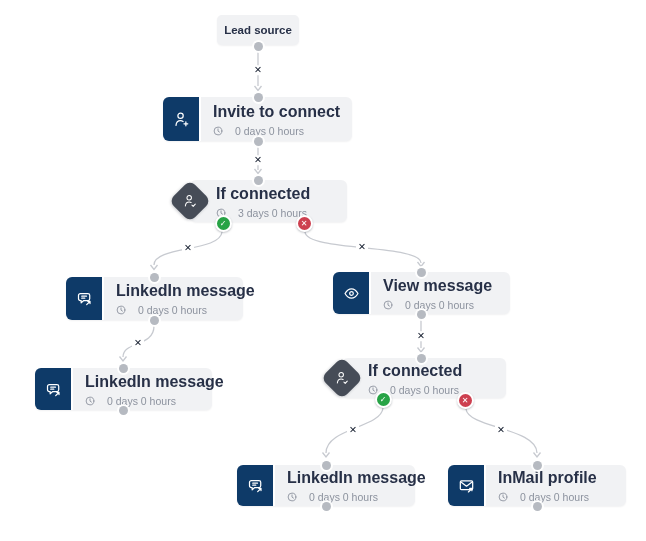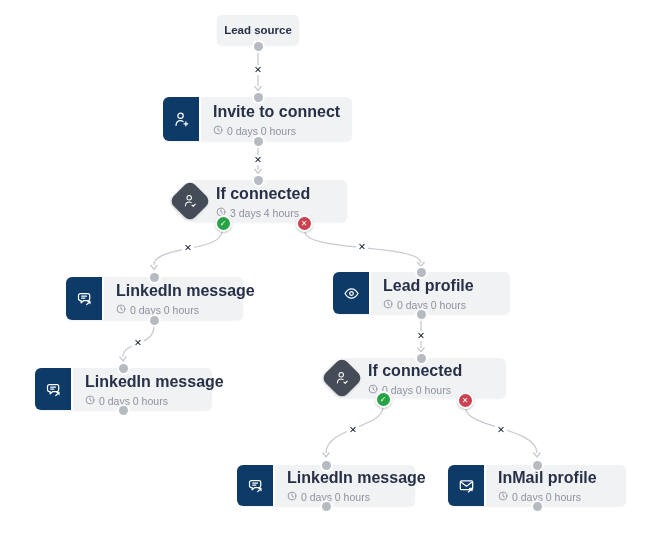--- a/index.html
+++ b/index.html
@@ -21,21 +21,21 @@
   .connector-layer{position:absolute;left:0;top:0;z-index:0;pointer-events:none}
   .connector-layer path, .connector-layer polyline{fill:none;stroke:var(--line);stroke-width:1.3}
 
   .node{position:absolute;z-index:1;display:flex;align-items:stretch;background:var(--node-bg);
         border-radius:6px;box-shadow:0 1px 2px rgba(16,24,40,.06)}
   .icon-panel{width:38px;flex:0 0 38px;background:var(--icon-bg);border-radius:6px 0 0 6px;
         border-right:2px solid #fff;display:flex;align-items:center;justify-content:center}
   .icon-panel svg{stroke:#fff;fill:none;stroke-width:1.3;stroke-linecap:round;stroke-linejoin:round}
   .node-body{display:flex;flex-direction:column;justify-content:center;padding:5px 12px}
   .node-title{font-size:16px;font-weight:600;color:var(--title);line-height:1.25;white-space:nowrap}
-  .node-delay{display:flex;align-items:flex-start;gap:4px;margin-top:3px;font-size:10.5px;color:var(--subtitle);white-space:nowrap}
+  .node-delay{display:flex;align-items:center;gap:12px;margin-top:3px;font-size:10.5px;color:var(--subtitle);white-space:nowrap}
   .node-delay svg{stroke:var(--subtitle);fill:none;stroke-width:.9;stroke-linecap:round;stroke-linejoin:round}
 
   .simple-node{z-index:1;position:absolute;display:flex;align-items:center;justify-content:center;
         background:var(--node-bg);border-radius:5px;font-size:11.5px;font-weight:600;color:var(--title);
         box-shadow:0 1px 2px rgba(16,24,40,.06)}
 
   .diamond-node .node-body{padding-left:26px}
   .diamond{position:absolute;left:-15px;top:50%;width:30px;height:30px;margin-top:-15px;
         background:var(--diamond-bg);border-radius:7px;transform:rotate(45deg);z-index:2;
         display:flex;align-items:center;justify-content:center;box-shadow:0 1px 3px rgba(16,24,40,.25)}
@@ -114,21 +114,21 @@
         </svg>
       </span>
     </div>
     <div class="node-body">
       <div class="node-title">If connected</div>
       <div class="node-delay">
         <svg width="10" height="10" viewBox="0 0 10 10">
           <circle cx="5" cy="5" r="3.9"></circle>
             <path d="M5 2.9V5.1l1.5 1"></path>
         </svg>
-        <span>3 days 4 hours</span>
+        <span>3 days 0 hours</span>
       </div>
     </div>
   </div>
 
   <div class="node" style="left:66px;top:277px;width:177px;height:43px">
     <div class="icon-panel">
       <svg width="19" height="19" viewBox="0 0 20 20">
         <path d="M5.6 4.8h8a1.9 1.9 0 0 1 1.9 1.9v3.6a1.9 1.9 0 0 1-1.9 1.9H9.2l-2.7 2.3v-2.3h-.9a1.9 1.9 0 0 1-1.9-1.9V6.7a1.9 1.9 0 0 1 1.9-1.9z"></path>
         <path d="M7.1 7.6h5M7.1 9.7h3.2"></path>
         <path d="M12.3 16.5l3.4-3.4M13.5 13h2.3v2.3"></path>
@@ -167,21 +167,21 @@
   </div>
 
   <div class="node" style="left:333px;top:272px;width:177px;height:42px">
     <div class="icon-panel">
       <svg width="19" height="19" viewBox="0 0 20 20">
         <path d="M3.2 10c1.9-3.3 4.1-4.9 6.8-4.9s4.9 1.6 6.8 4.9c-1.9 3.3-4.1 4.9-6.8 4.9S5.1 13.3 3.2 10z"></path>
         <circle cx="10" cy="10" r="1.9"></circle>
       </svg>
     </div>
     <div class="node-body">
-      <div class="node-title">Lead profile</div>
+      <div class="node-title">View message</div>
       <div class="node-delay">
         <svg width="10" height="10" viewBox="0 0 10 10">
           <circle cx="5" cy="5" r="3.9"></circle>
             <path d="M5 2.9V5.1l1.5 1"></path>
         </svg>
         <span>0 days 0 hours</span>
       </div>
     </div>
   </div>
 

